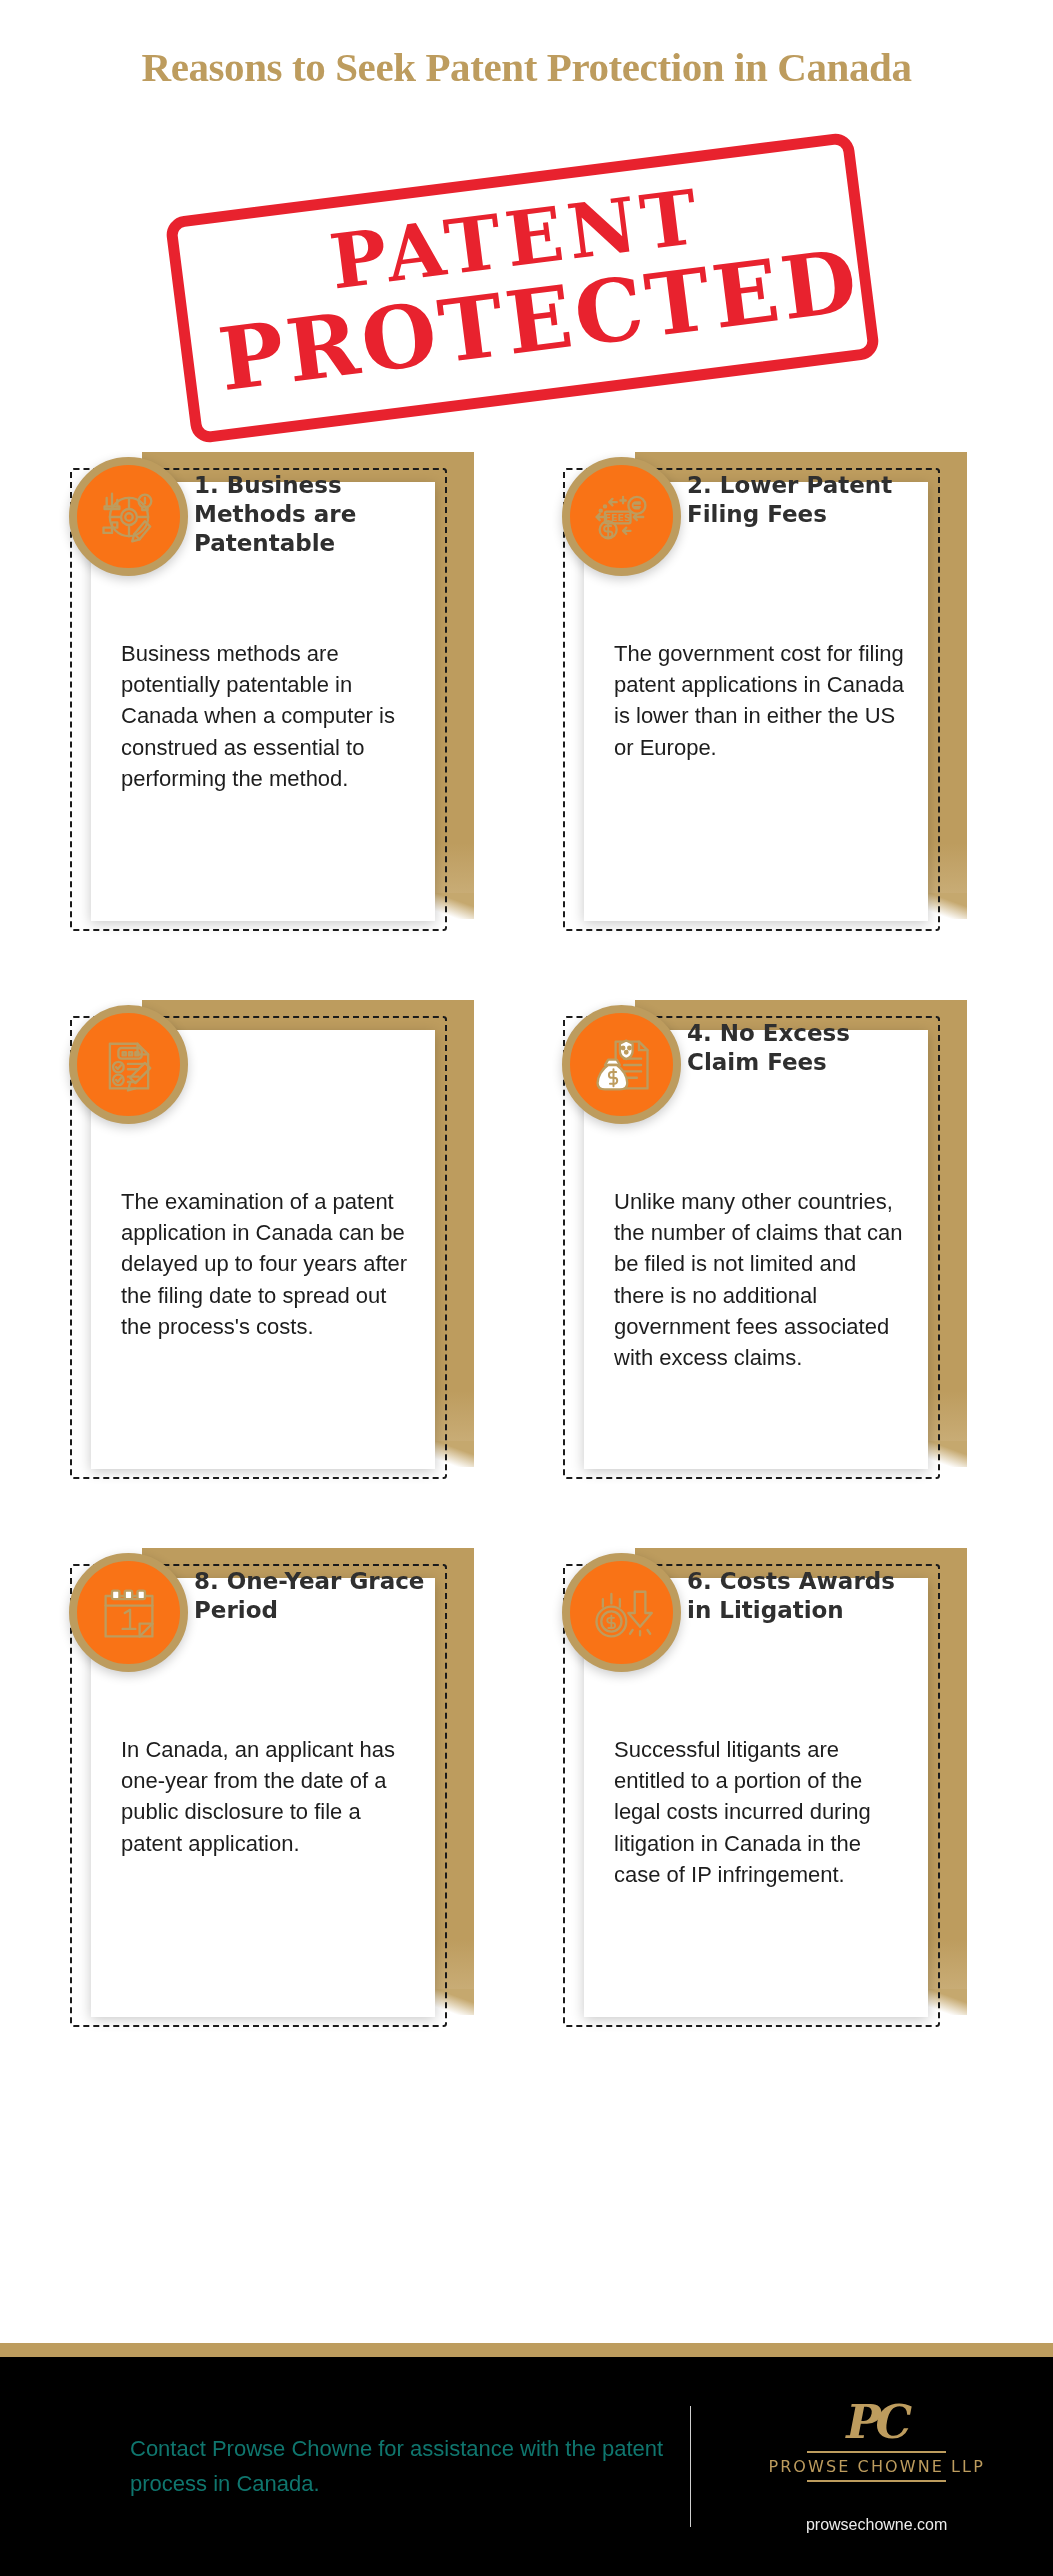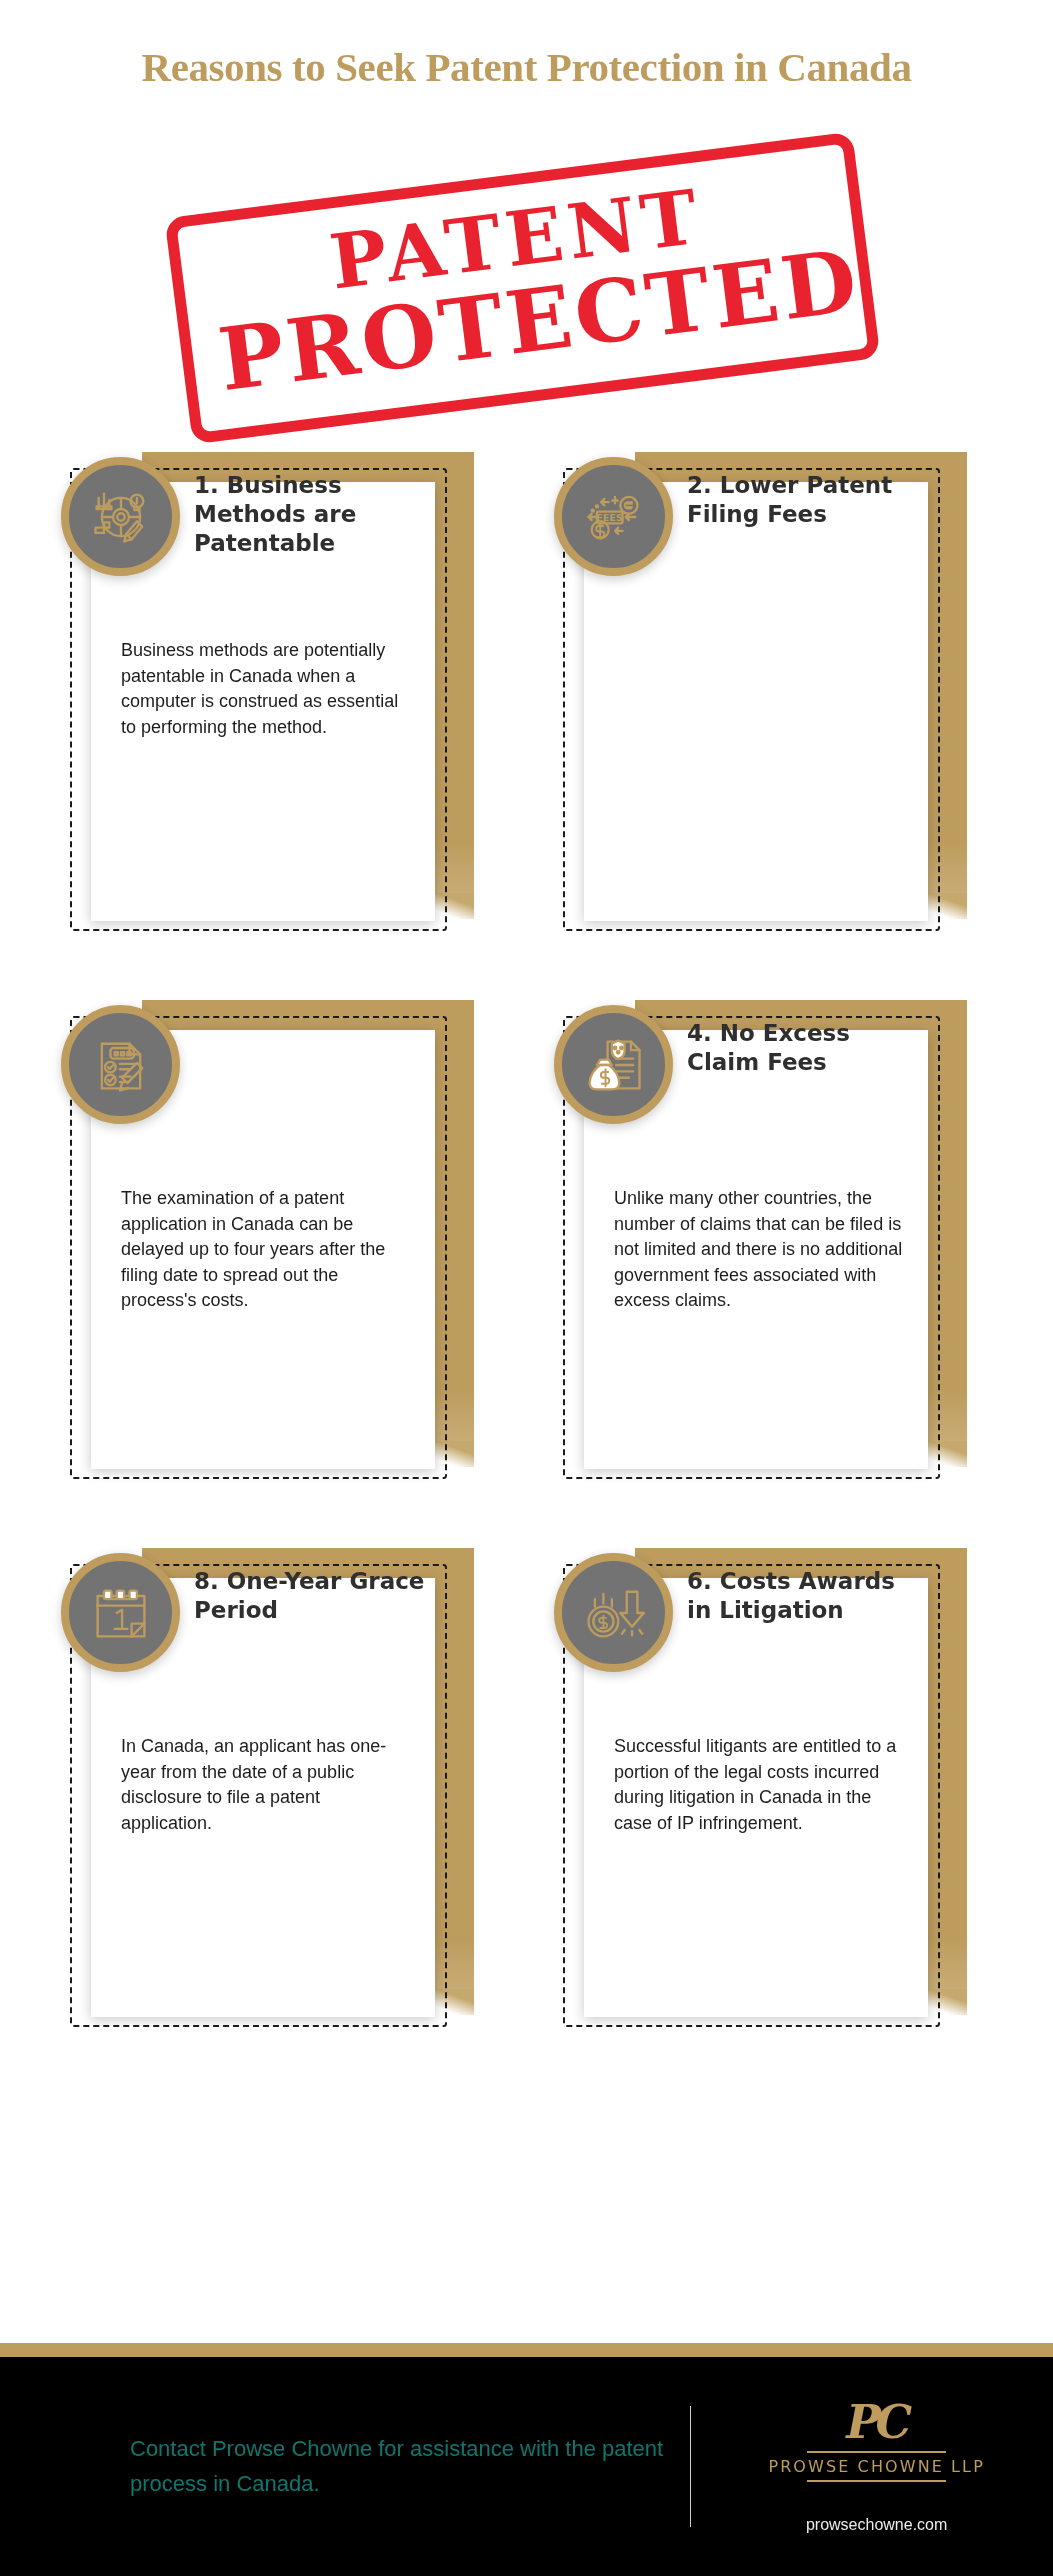--- a/index.html
+++ b/index.html
@@ -107,26 +107,26 @@
     left: 30px;
     top: 30px;
     width: 344px;
     height: 439px;
     background: #ffffff;
     box-shadow: 0 2.6px 12.3px rgba(0,0,0,.22);
   }
 
   .card .icon-badge {
     position: absolute;
-    left: 0px;
+    left: 8px;
     top: 5.3px;
     width: 119px;
     height: 119px;
     border-radius: 50%;
-    background: #737373;
+    background: #f97316;
     border: 8px solid #bd9c5e;
     box-shadow: 0 3.5px 10.5px rgba(0,0,0,.20);
     display: flex;
     align-items: center;
     justify-content: center;
     z-index: 4;
   }
   .card .icon-badge svg { width: 68px; height: 68px; display:block; }
 
   .card .card-title {
@@ -140,21 +140,21 @@
     color: #2f2f2f;
     line-height: 1.26;
     z-index: 5;
   }
   .card .card-body {
     position: absolute;
     left: 60px;
     top: 186px;
     width: 291px;
     font-family: "Liberation Sans", sans-serif;
-    font-size: 18px;
+    font-size: 22px;
     color: #1d1d1d;
     line-height: 1.42;
     z-index: 5;
   }
 
   
   .gold-bar {
     position: absolute;
     left: 0; bottom: 219px;
     width: 1053px;
@@ -267,20 +267,21 @@
         <path d="M52 32h-8M46 29l-3 3 3 3"></path>
         <path d="M15 32h-7M11 29l-3 3 3 3"></path>
         <path d="M40 45h-6M36 42l-3 3 3 3"></path>
         <path d="M27 18h-7M23 15l-3 3 3 3"></path>
         <path d="M33 14v5M30.5 16.5h5M33 13l0 0"></path>
         <circle cx="12" cy="26" r="1"></circle>
         <circle cx="16" cy="22" r="1"></circle>
       </svg>
     </div>
     <div class="card-title">2. Lower Patent Filing Fees</div>
+    <div class="card-body">The government cost for filing patent applications in Canada is lower than in either the US or Europe.</div>
   </div>
 
   <div class="card">
     <div class="gold"></div>
     <div class="dashed"></div>
     <div class="sheet"></div>
     <div class="icon-badge">
       <svg viewBox="0 0 64 64" fill="none" stroke="#bd9c5e" stroke-width="2.2" stroke-linecap="round" stroke-linejoin="round">
         <path d="M14 12h26l10 10v32H14z"></path>
         <path d="M40 12v10h10"></path>

